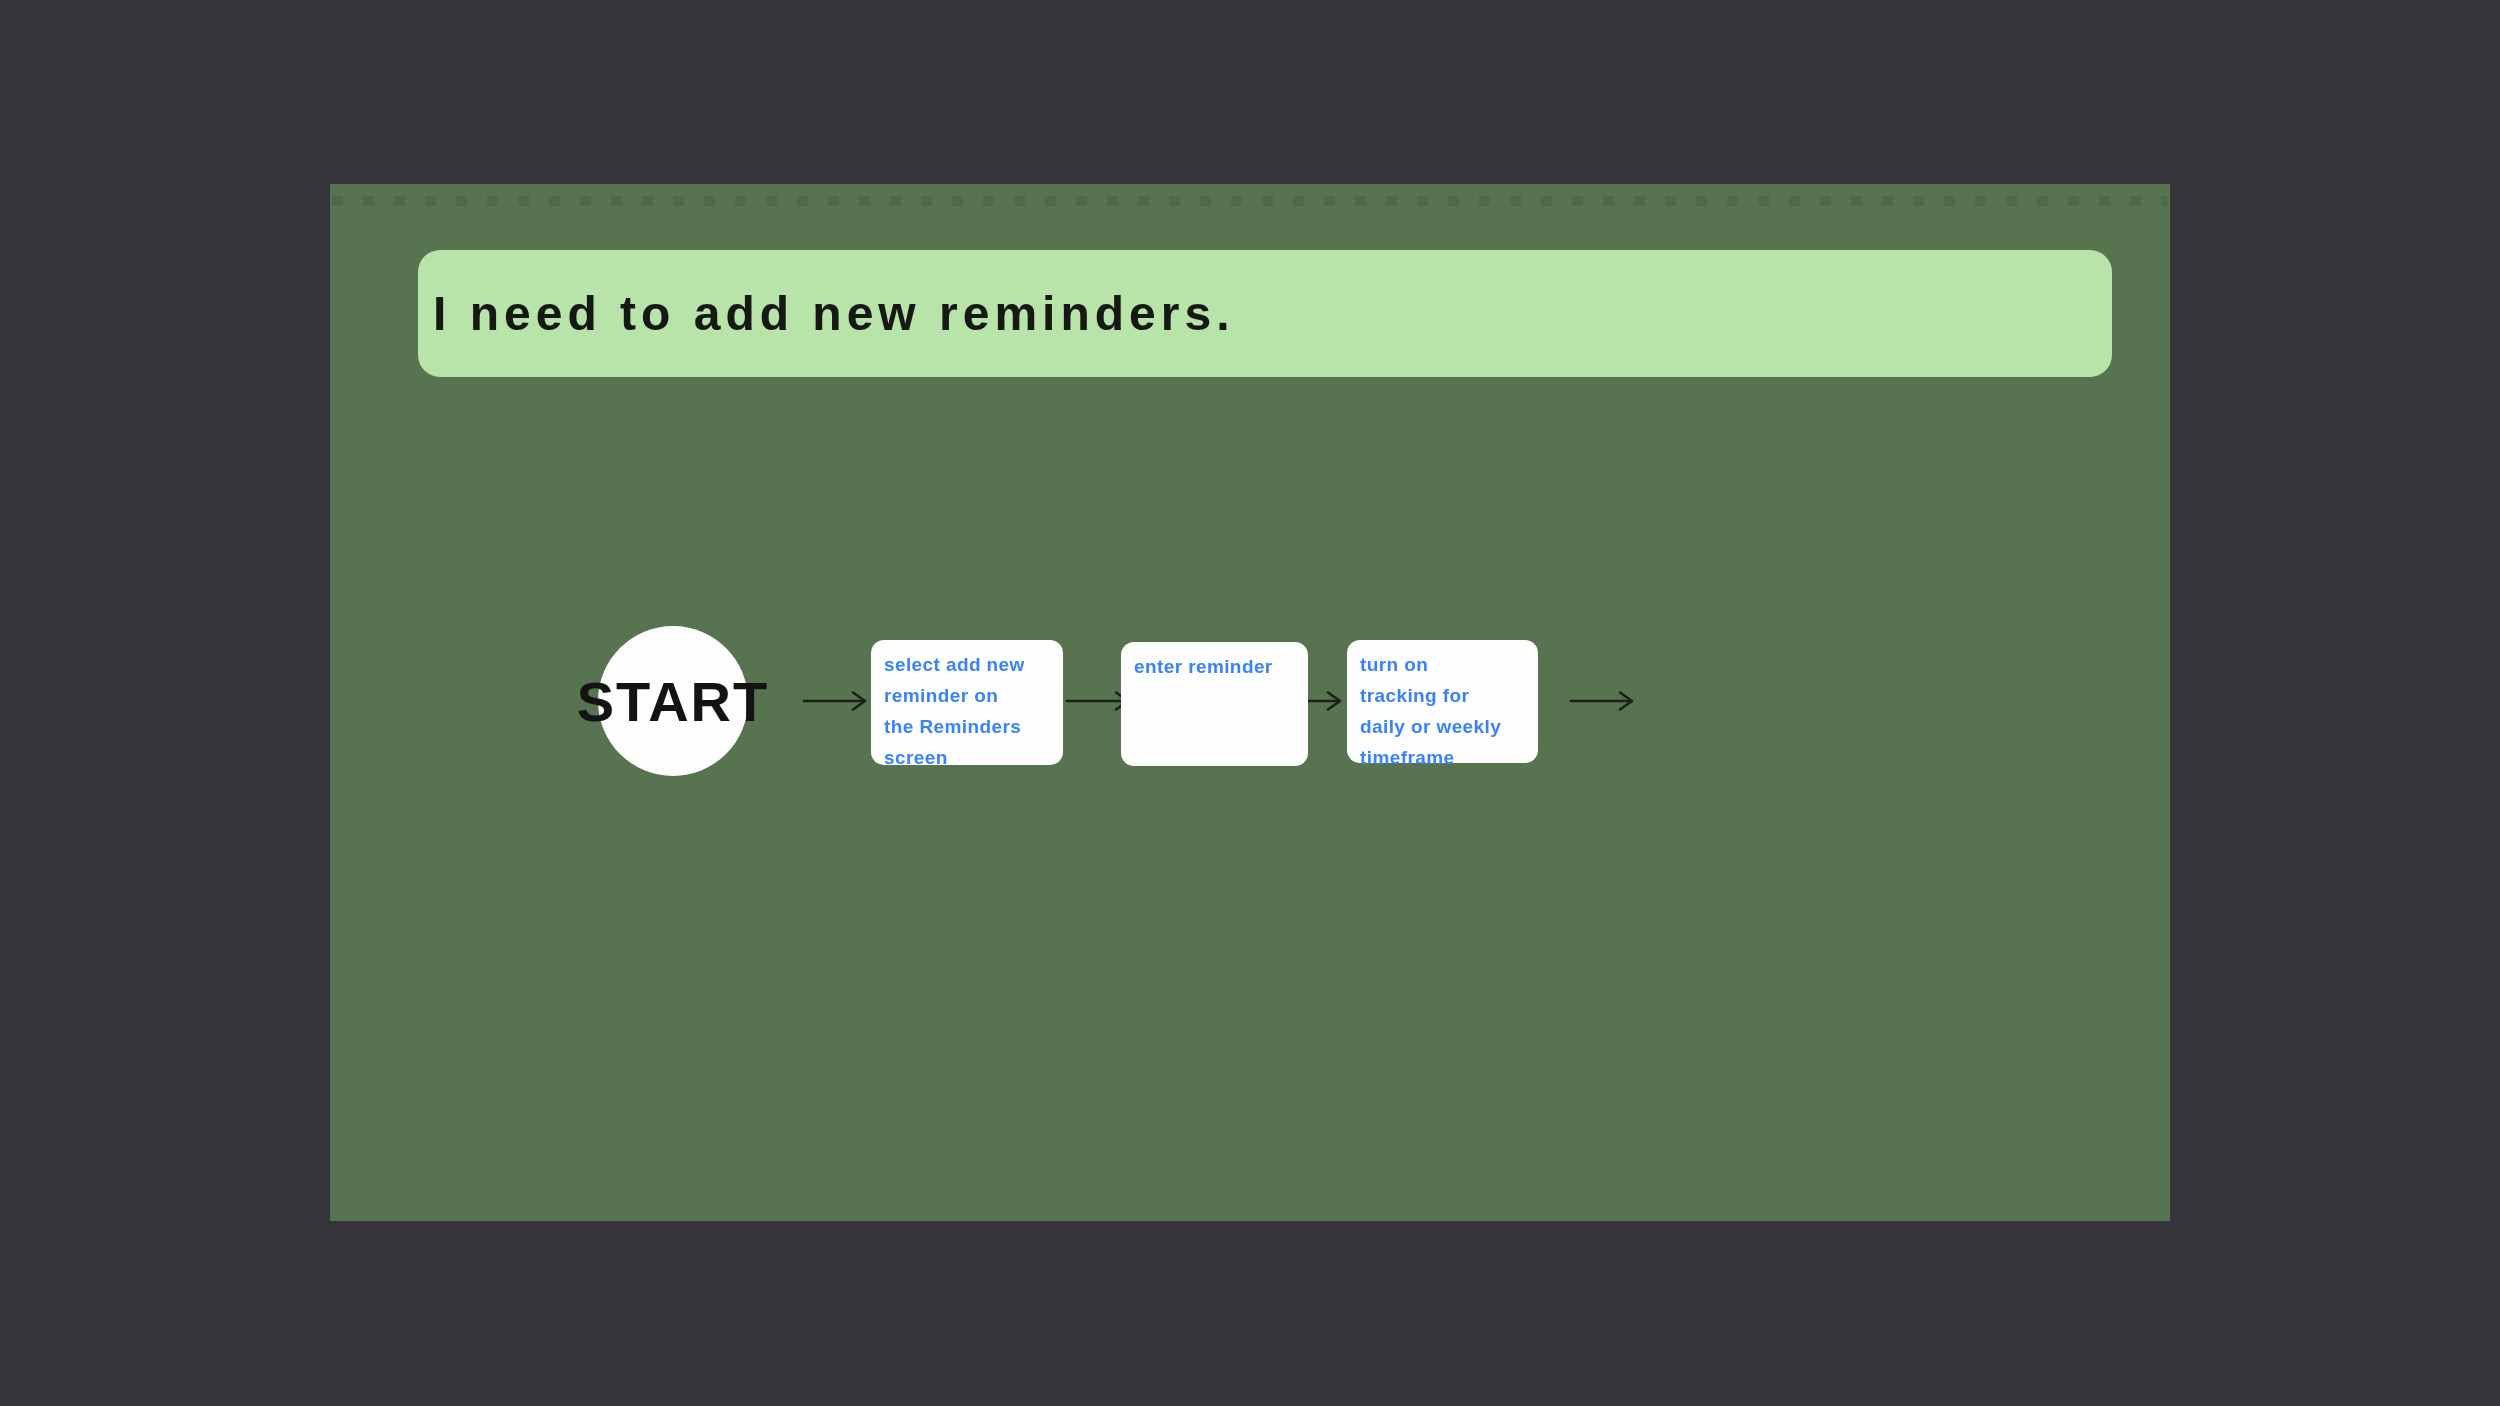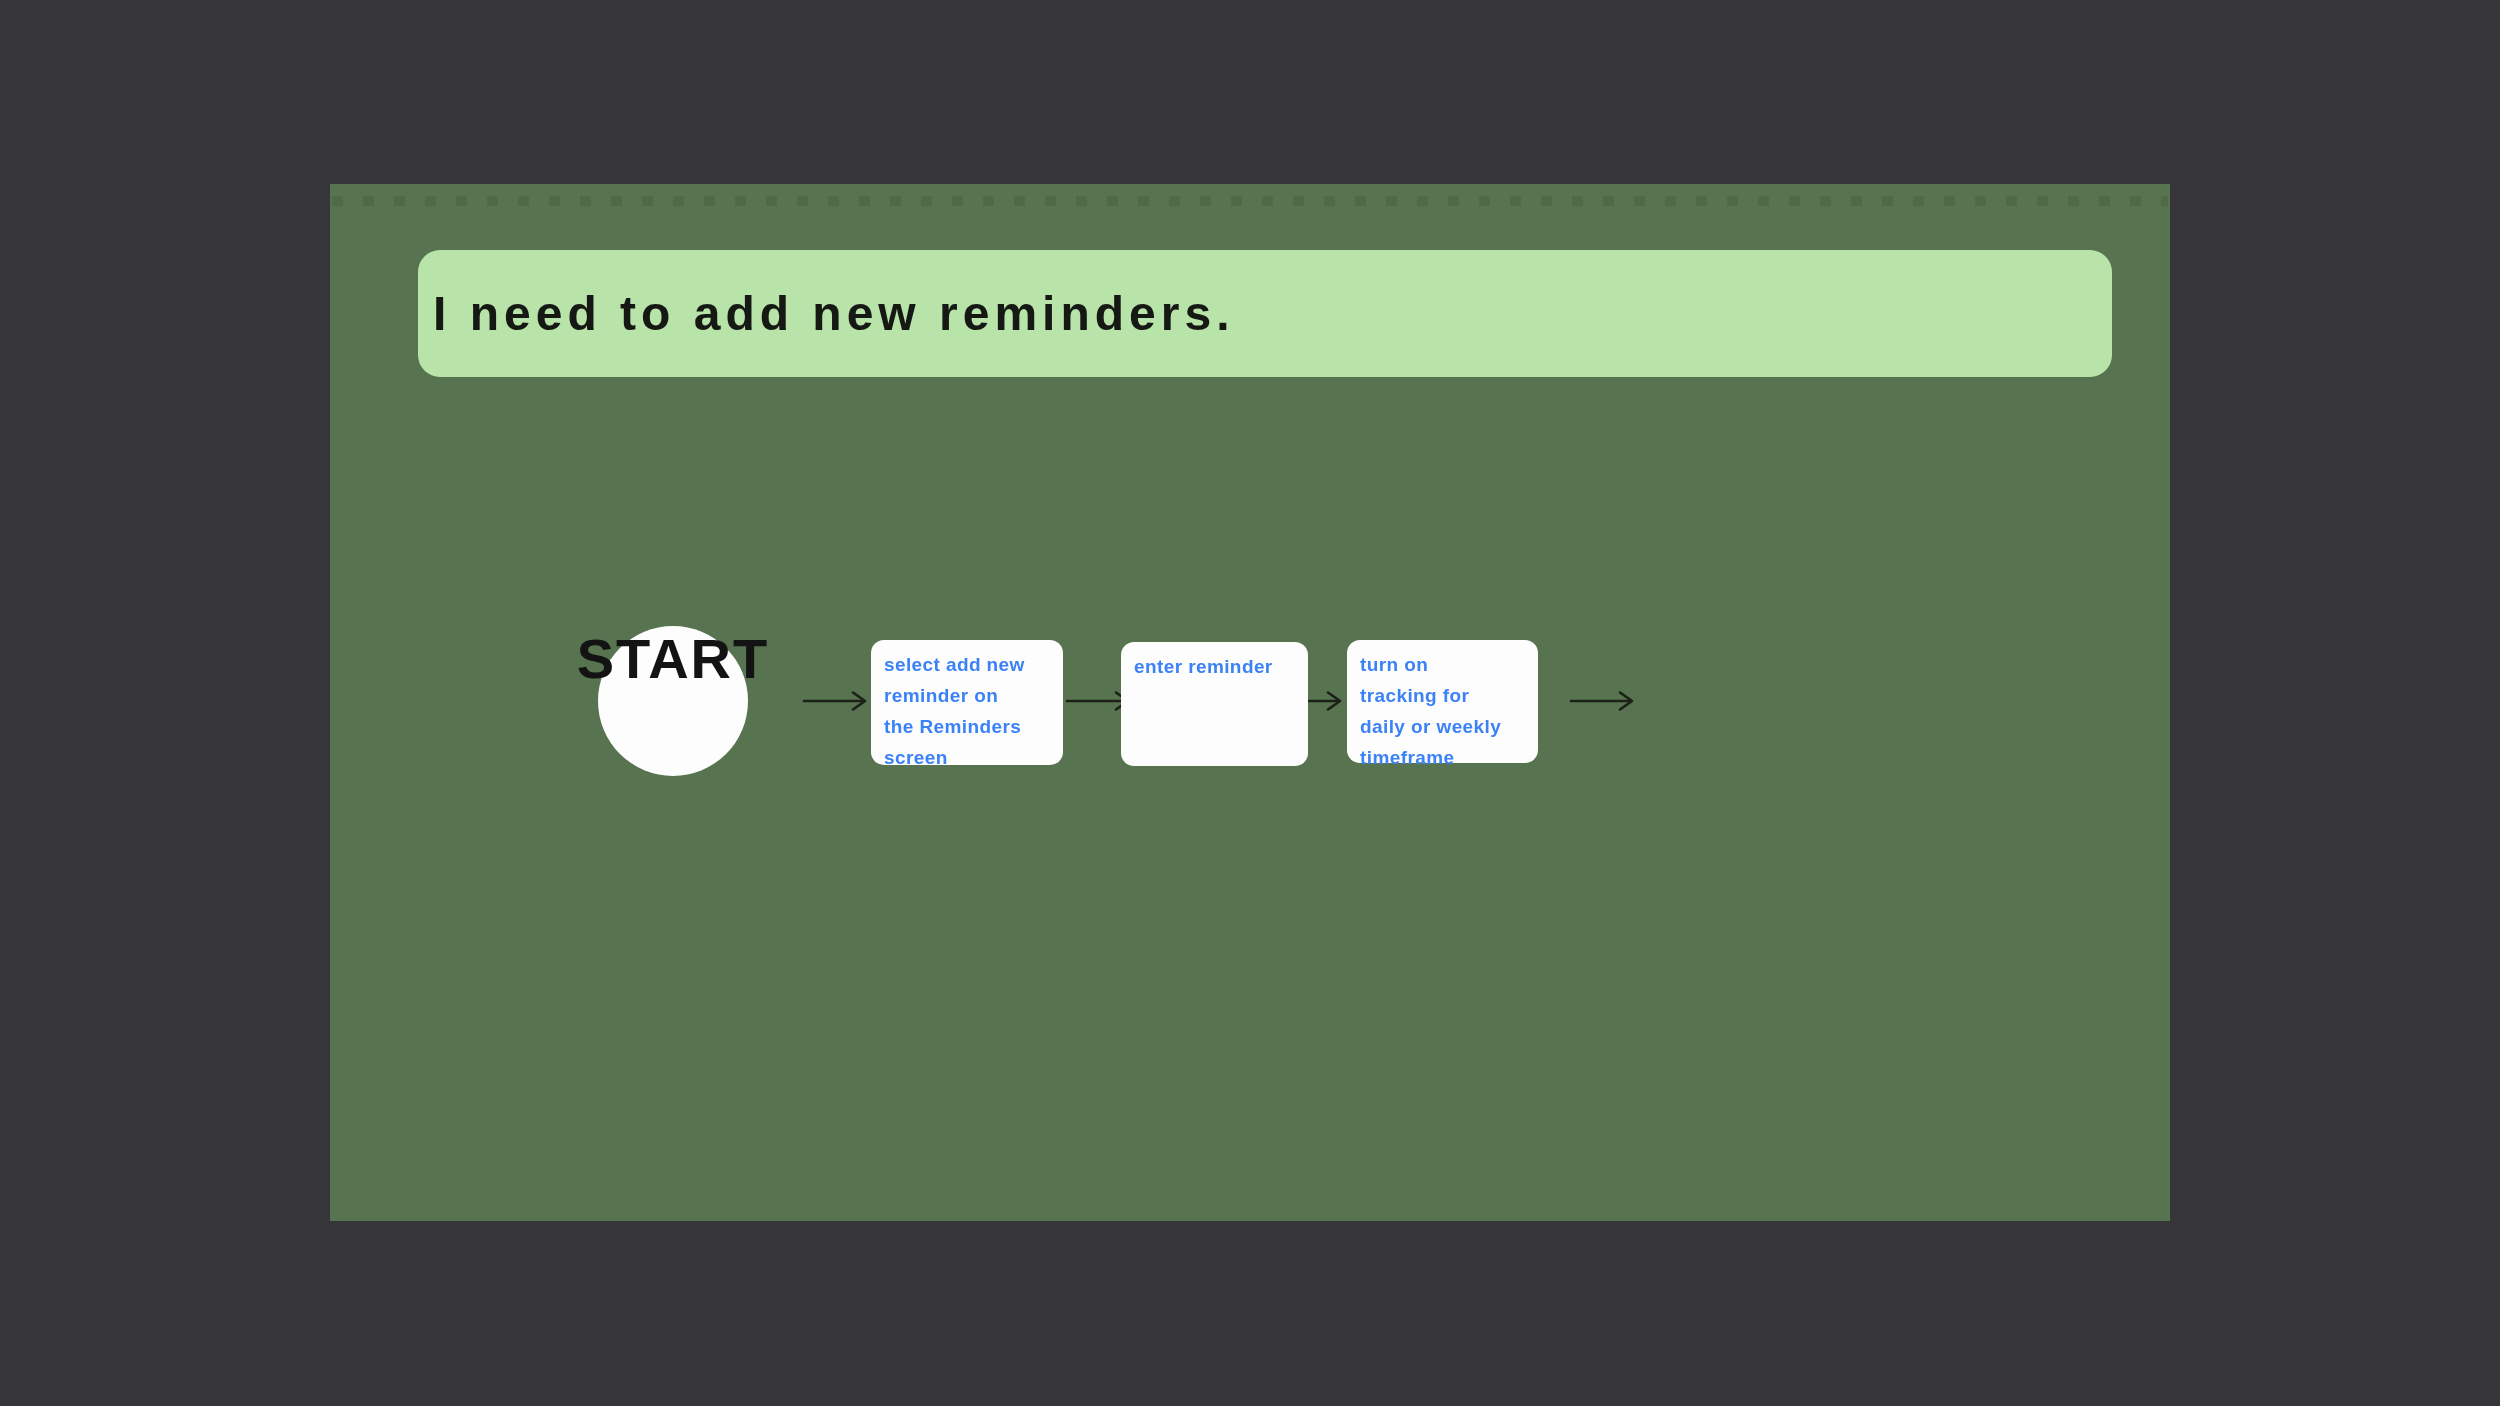--- a/index.html
+++ b/index.html
@@ -46,21 +46,21 @@
     letter-spacing: 5px;
     color: #161814;
     white-space: nowrap;
   }
 
   .node-circle {
     position: absolute;
     background: #fdfdfd;
     border-radius: 50%;
     display: flex;
-    align-items: flex-start;
+    align-items: center;
     justify-content: center;
   }
   .node-circle.start { left: 268px; top: 442px; width: 150px; height: 150px; }
   .node-circle.end   { left: 1335px; top: 441px; width: 152px; height: 152px; }
   .terminal-label {
     font-size: 56px;
     font-weight: 700;
     letter-spacing: 2px;
     color: #131313;
     white-space: nowrap;

